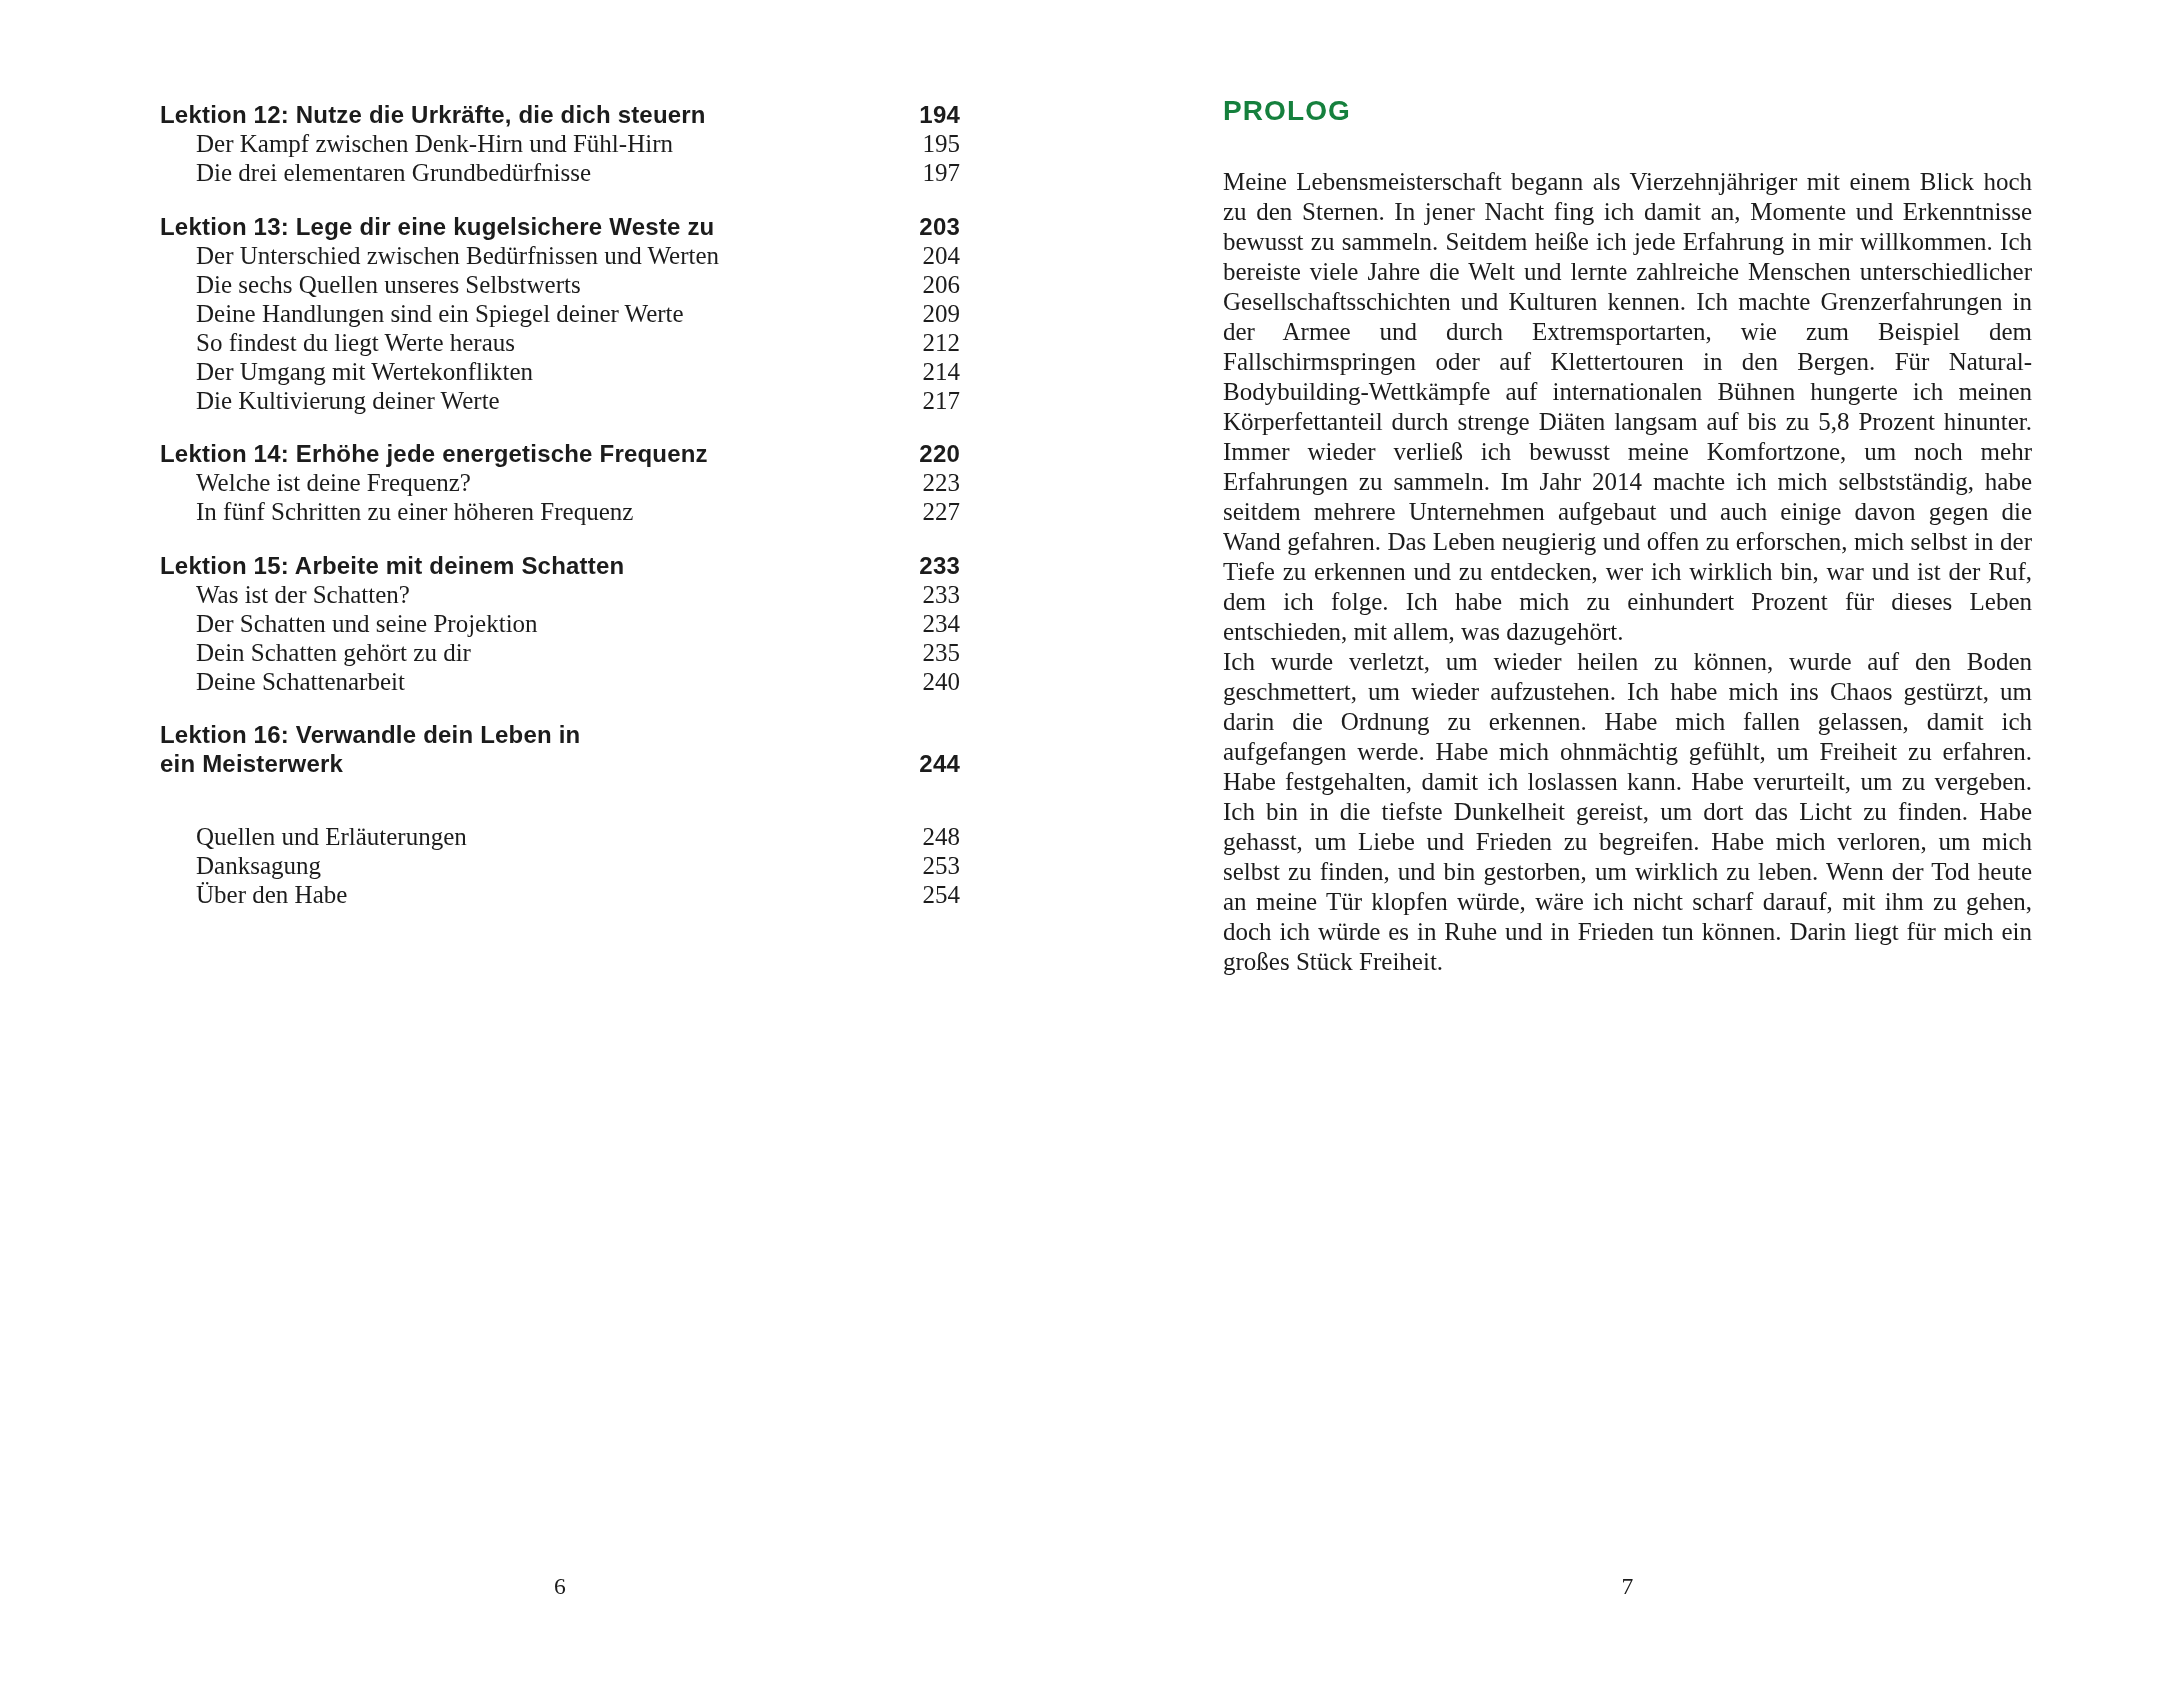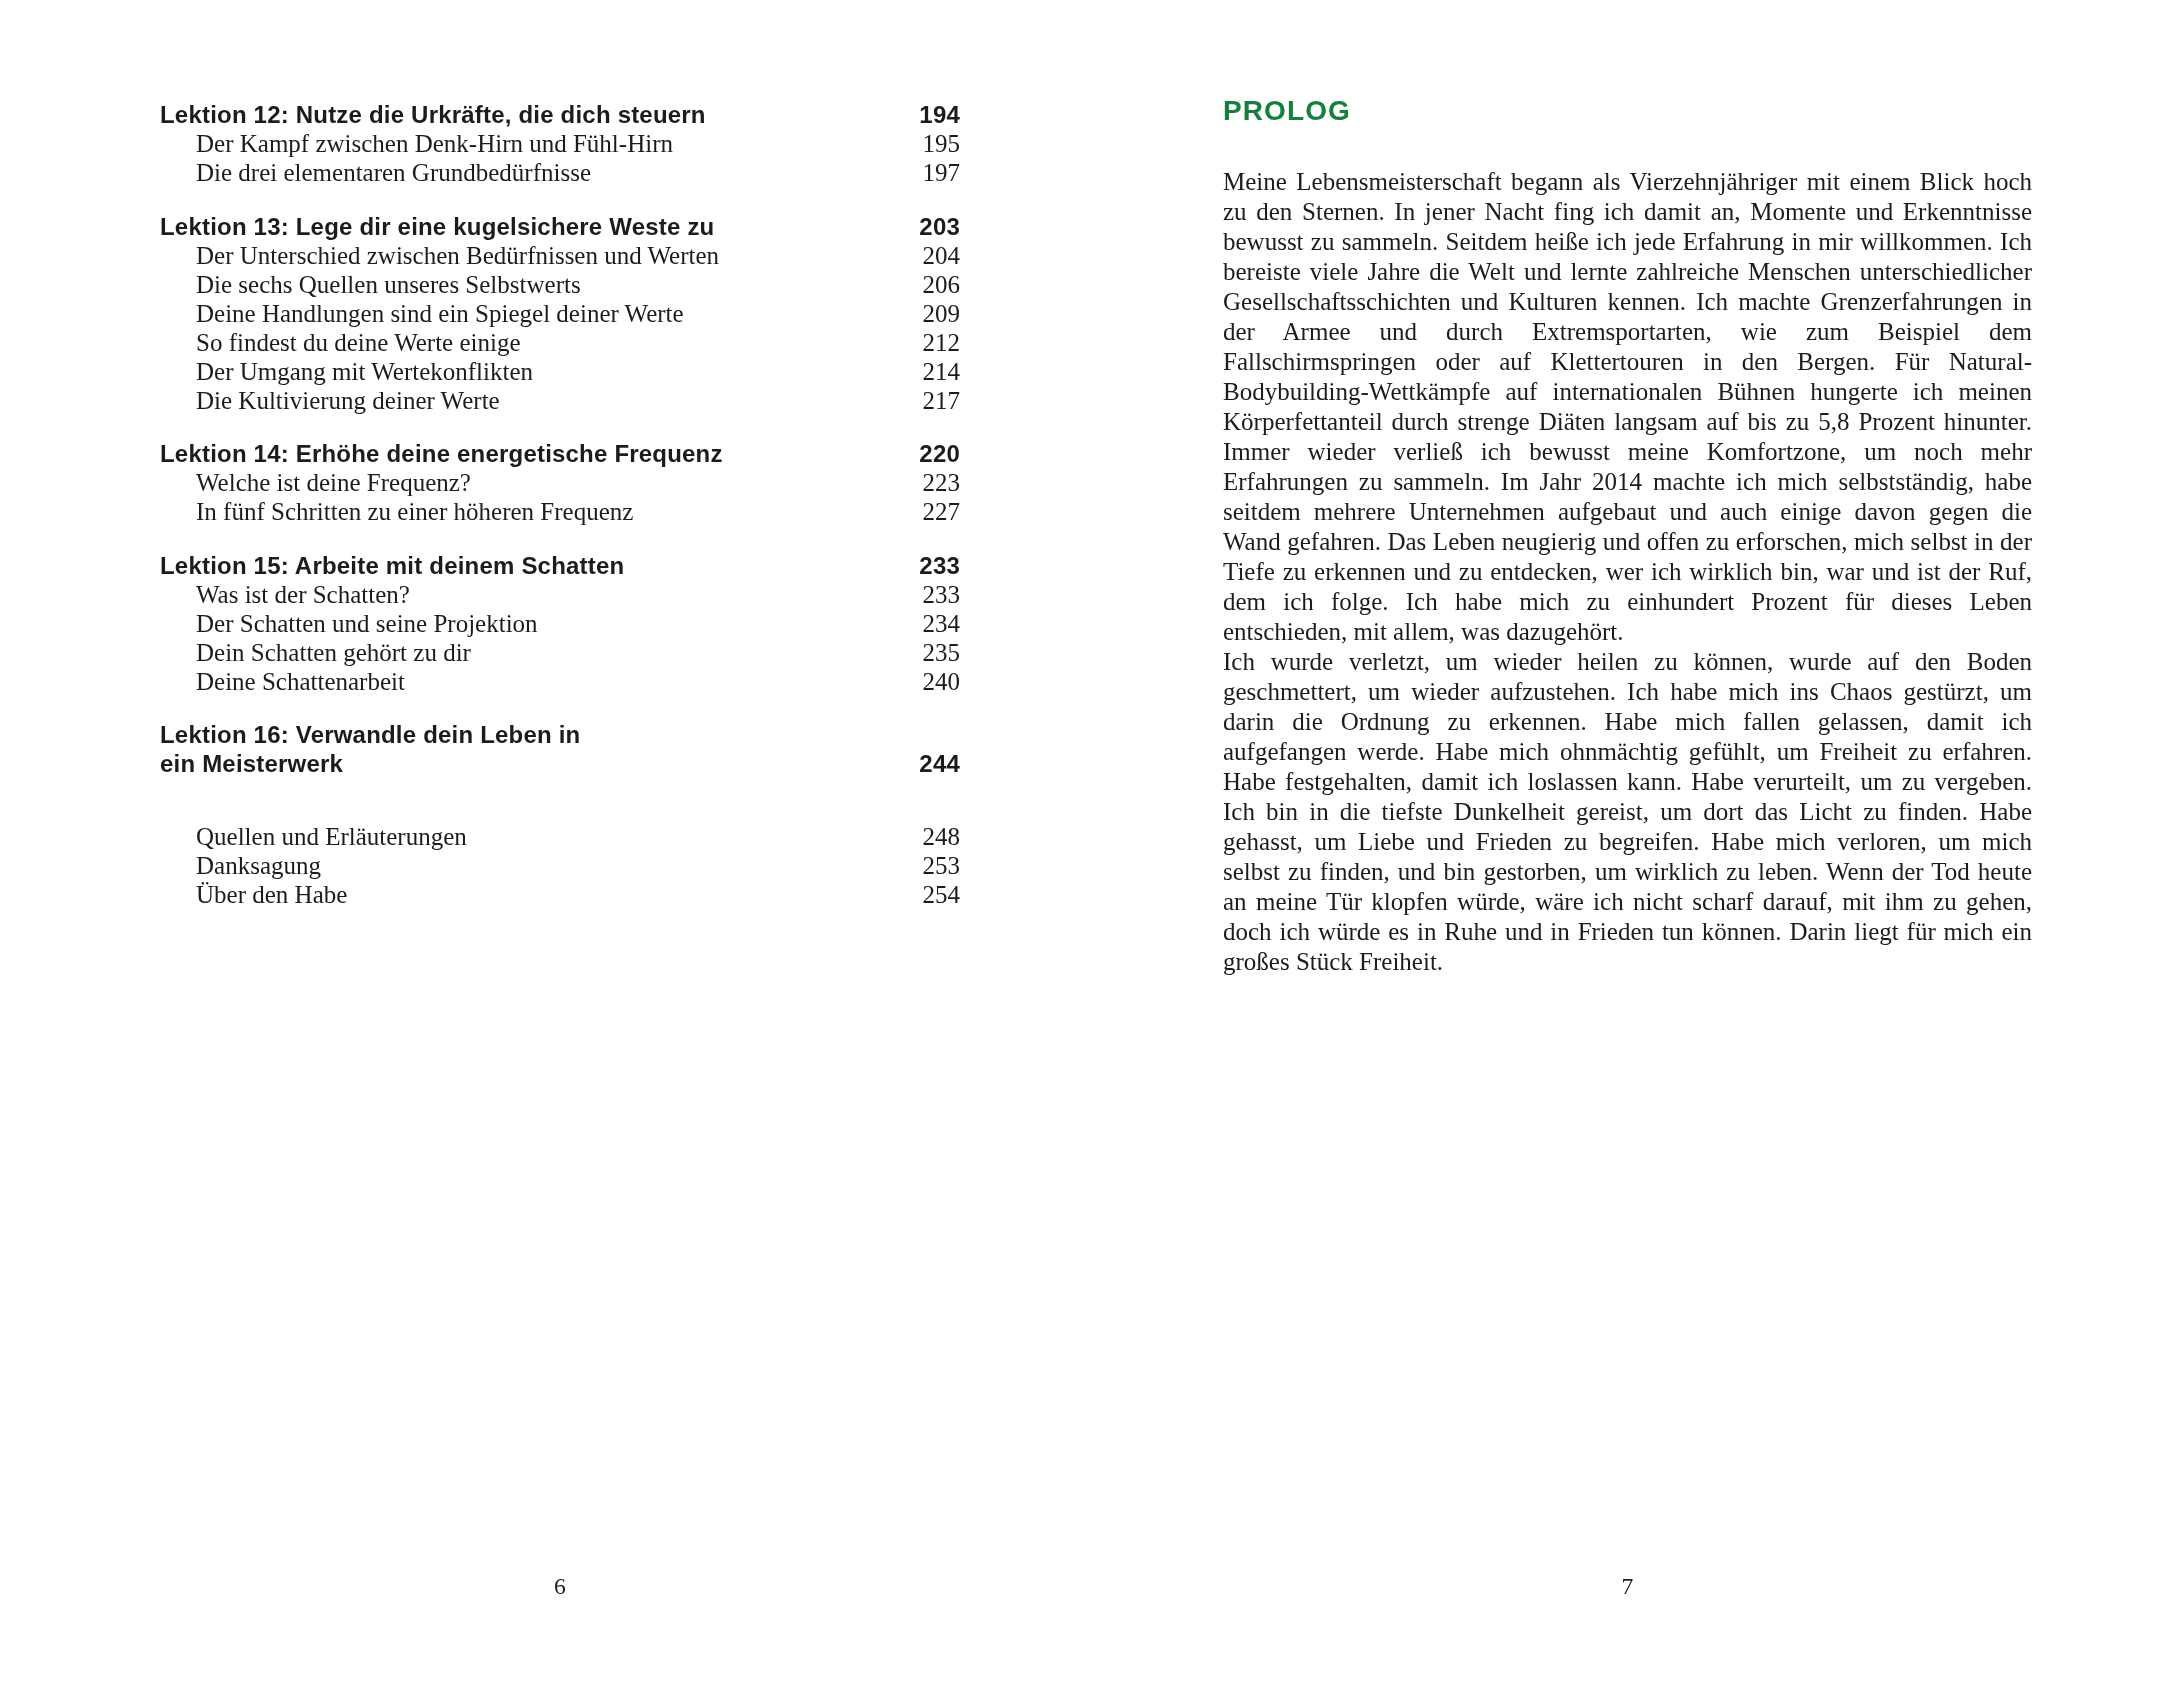--- a/index.html
+++ b/index.html
@@ -105,33 +105,33 @@
       </div>
       <div class="toc-row section">
         <span class="toc-label">Die sechs Quellen unseres Selbstwerts</span>
         <span class="toc-page">206</span>
       </div>
       <div class="toc-row section">
         <span class="toc-label">Deine Handlungen sind ein Spiegel deiner Werte</span>
         <span class="toc-page">209</span>
       </div>
       <div class="toc-row section">
-        <span class="toc-label">So findest du deine Werte einige</span>
+        <span class="toc-label">So findest du liegt Werte heraus</span>
         <span class="toc-page">212</span>
       </div>
       <div class="toc-row section">
         <span class="toc-label">Der Umgang mit Wertekonflikten</span>
         <span class="toc-page">214</span>
       </div>
       <div class="toc-row section">
         <span class="toc-label">Die Kultivierung deiner Werte</span>
         <span class="toc-page">217</span>
       </div>
       <div class="toc-row chapter">
-        <span class="toc-label">Lektion 14: Erhöhe deine energetische Frequenz</span>
+        <span class="toc-label">Lektion 14: Erhöhe jede energetische Frequenz</span>
         <span class="toc-page">220</span>
       </div>
       <div class="toc-row section">
         <span class="toc-label">Welche ist deine Frequenz?</span>
         <span class="toc-page">223</span>
       </div>
       <div class="toc-row section">
         <span class="toc-label">In fünf Schritten zu einer höheren Frequenz</span>
         <span class="toc-page">227</span>
       </div>

